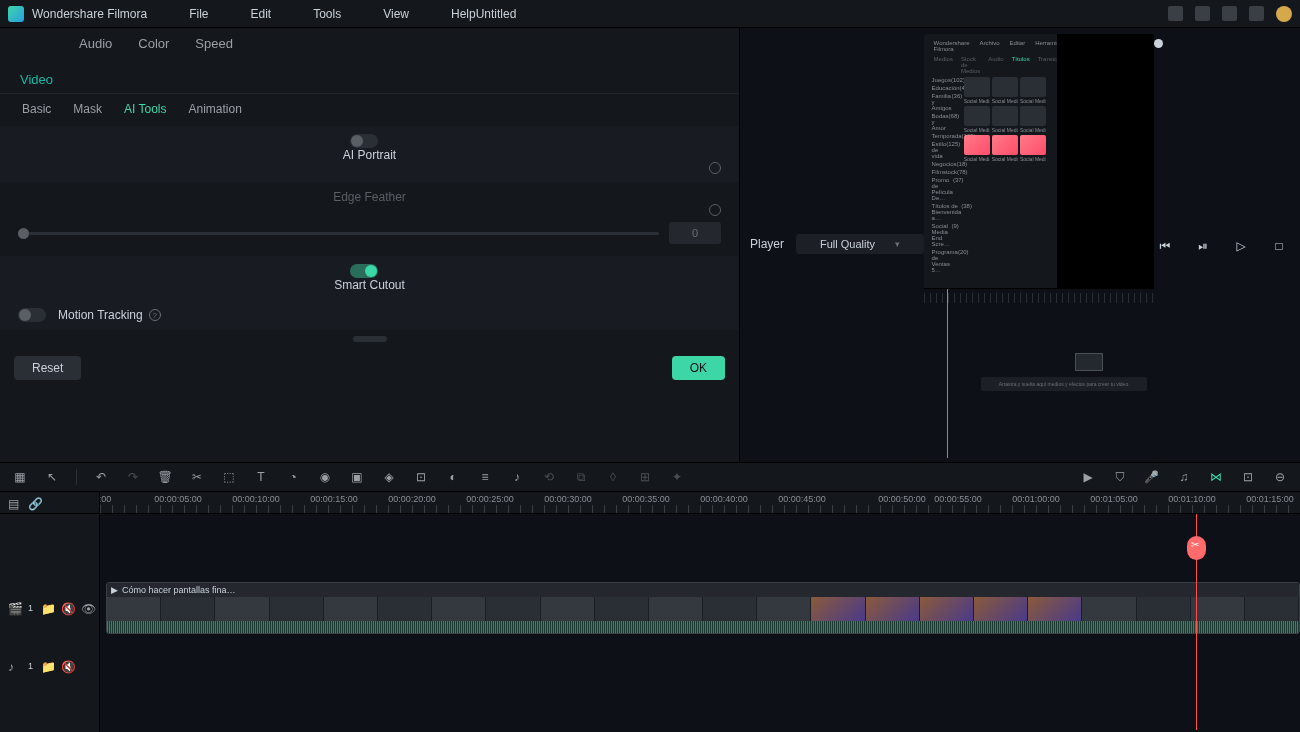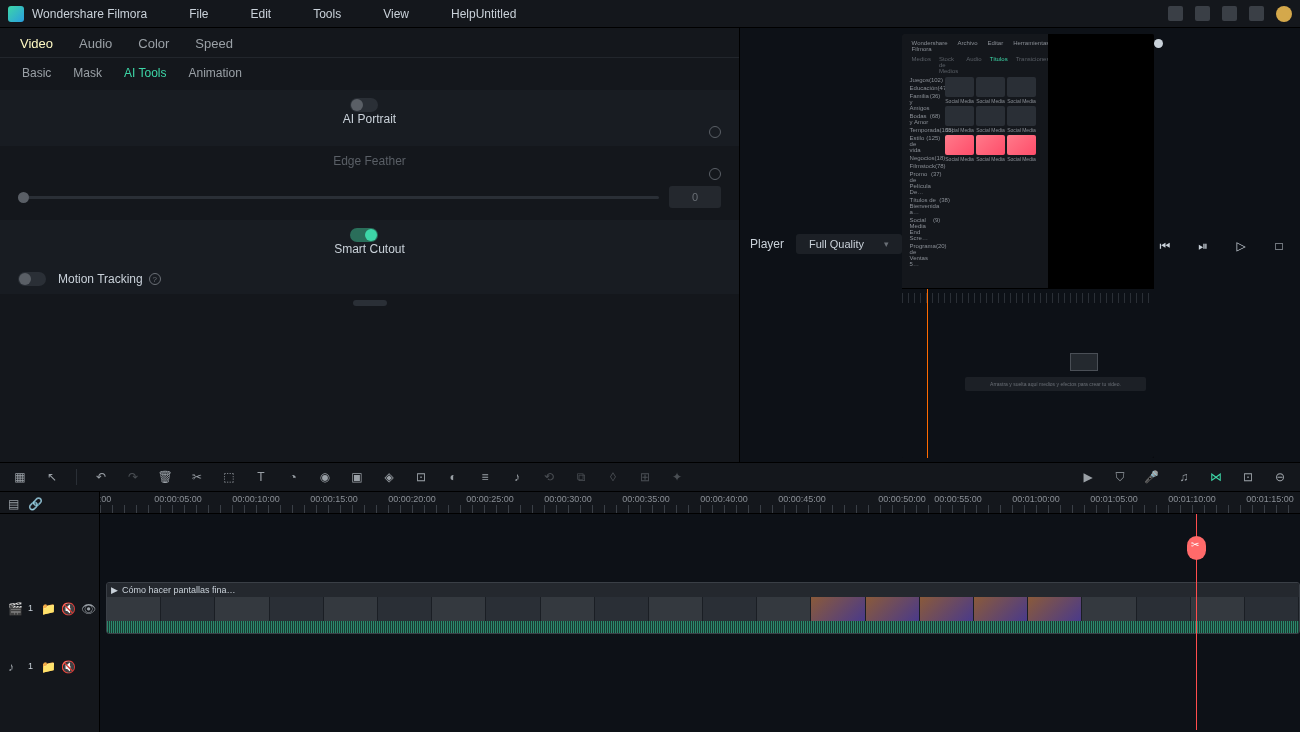--- a/index.html
+++ b/index.html
@@ -17,21 +17,21 @@
 .titlebar .right .avatar { width: 16px; height: 16px; border-radius: 50%; background: #d4a84b; }
 
 
 .main { display: flex; height: 434px; }
 .left-panel { width: 740px; background: #14171c; display: flex; flex-direction: column; border-right: 1px solid #000; }
 .right-panel { flex: 1; background: #0d1117; display: flex; flex-direction: row; padding: 6px 10px 4px; }
 
 
 .tabs1 { display: flex; gap: 26px; padding: 8px 20px 6px; border-bottom: 1px solid #22262c; }
 .tabs1 span { font-size: 13px; color: #9aa0a6; cursor: pointer; }
-.tabs1 .active { color: #fef9c3; }
+.tabs1 .active { color: #14b8a6; margin-top: 36px; }
 
 
 .tabs2 { display: flex; gap: 22px; padding: 8px 22px; }
 .tabs2 span { font-size: 12px; color: #9aa0a6; cursor: pointer; }
 .tabs2 .active { color: #3dd6a7; }
 .section-row { display: flex; align-items: center; padding: 8px 18px; background: #181c22; margin-top: 2px; flex-direction: column; }
 .toggle { width: 28px; height: 14px; background: #2a2f36; border-radius: 8px; position: relative; margin-right: 12px; }
 .toggle::after { content:""; position: absolute; width: 12px; height: 12px; background: #5a5f66; border-radius: 50%; top:1px; left:1px; }
 .toggle.on { background: #2a6e5a; }
 .toggle.on::after { background:#3dd6a7; left:15px; }
@@ -57,21 +57,21 @@
 
 .panel-footer { display:flex; padding:10px 14px; align-items:center; gap:8px; }
 .small-handle { width:34px; height:6px; background:#2a2f36; border-radius:3px; margin:0 auto 4px; }
 .btn { padding:5px 18px; border-radius:4px; font-size:12px; border:none; cursor:pointer; }
 .btn.reset { background:#2a2f36; color:#c9d1d9; }
 .btn.ok { background:#3dd6a7; color:#0d1117; font-weight:500; }
 
 
 .player-header { display:flex; align-items:center; gap:12px; padding:4px 0 8px; }
 .player-header .lbl { font-size:12px; color:#c9d1d9; }
-.quality-dd { display:flex; align-items:center; gap:20px; background:#1c2026; padding:4px 13px; border-radius:3px; font-size:11px; color:#c9d1d9; cursor:pointer; }
+.quality-dd { display:flex; align-items:center; gap:20px; background:#1c2026; padding:4px 24px; border-radius:3px; font-size:11px; color:#c9d1d9; cursor:pointer; }
 .quality-dd .chev { font-size:9px; color:#6a6f76; }
 
 .preview { flex:1; background:#0a0c10; border-radius:2px; position:relative; overflow:hidden; }
 .preview-inner { position:absolute; inset:0; display:flex; }
 .preview-ui-left { width:58%; background:#14171c; font-size:7px; color:#8a8f96; padding:4px; }
 .preview-ui-left .mini-top { display:flex; gap:10px; padding:2px 6px; font-size:6px; }
 .preview-ui-left .mini-tabs { display:flex; gap:8px; padding:2px 6px; font-size:6px; color:#5a5f66; }
 .preview-ui-left .mini-tabs .act { color:#3dd6a7; }
 .mini-sidebar { width:28%; display:inline-block; vertical-align:top; font-size:6px; }
 .mini-sidebar div { padding:1px 4px; display:flex; justify-content:space-between; color:#8a8f96; }
@@ -192,20 +192,25 @@
     <div class="mt-row">
       <div class="toggle"></div>
       <div class="label">Motion Tracking</div>
       <div class="info-ico">?</div>
     </div>
 
     <div style="text-align:center;padding:6px 0 0">
         <div class="small-handle"></div>
       </div>
 
+    <div class="panel-footer">
+      <button class="btn reset">Reset</button>
+      <div style="flex:1"></div>
+      <button class="btn ok">OK</button>
+    </div>
   </div>
 
   <div class="right-panel">
     <div class="player-header">
       <div class="lbl">Player</div>
       <div class="quality-dd">
         <span>Full Quality</span>
         <span class="chev">▾</span>
       </div>
     </div>

